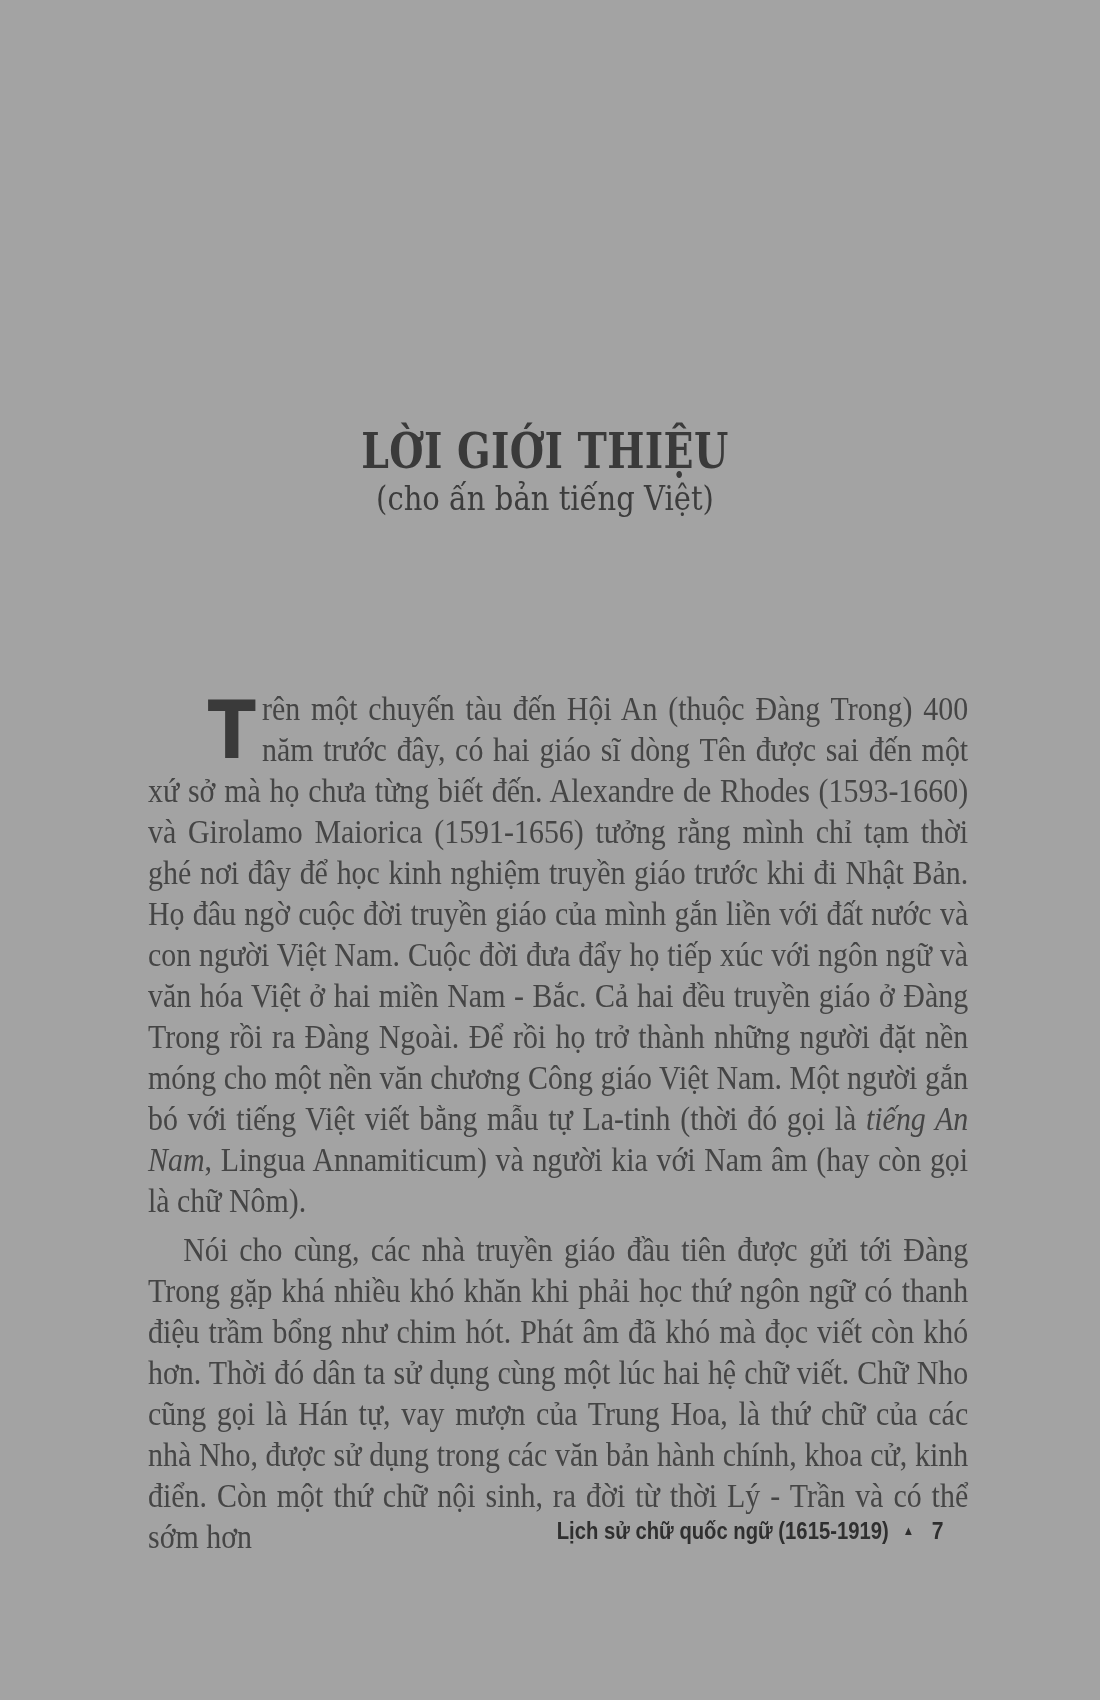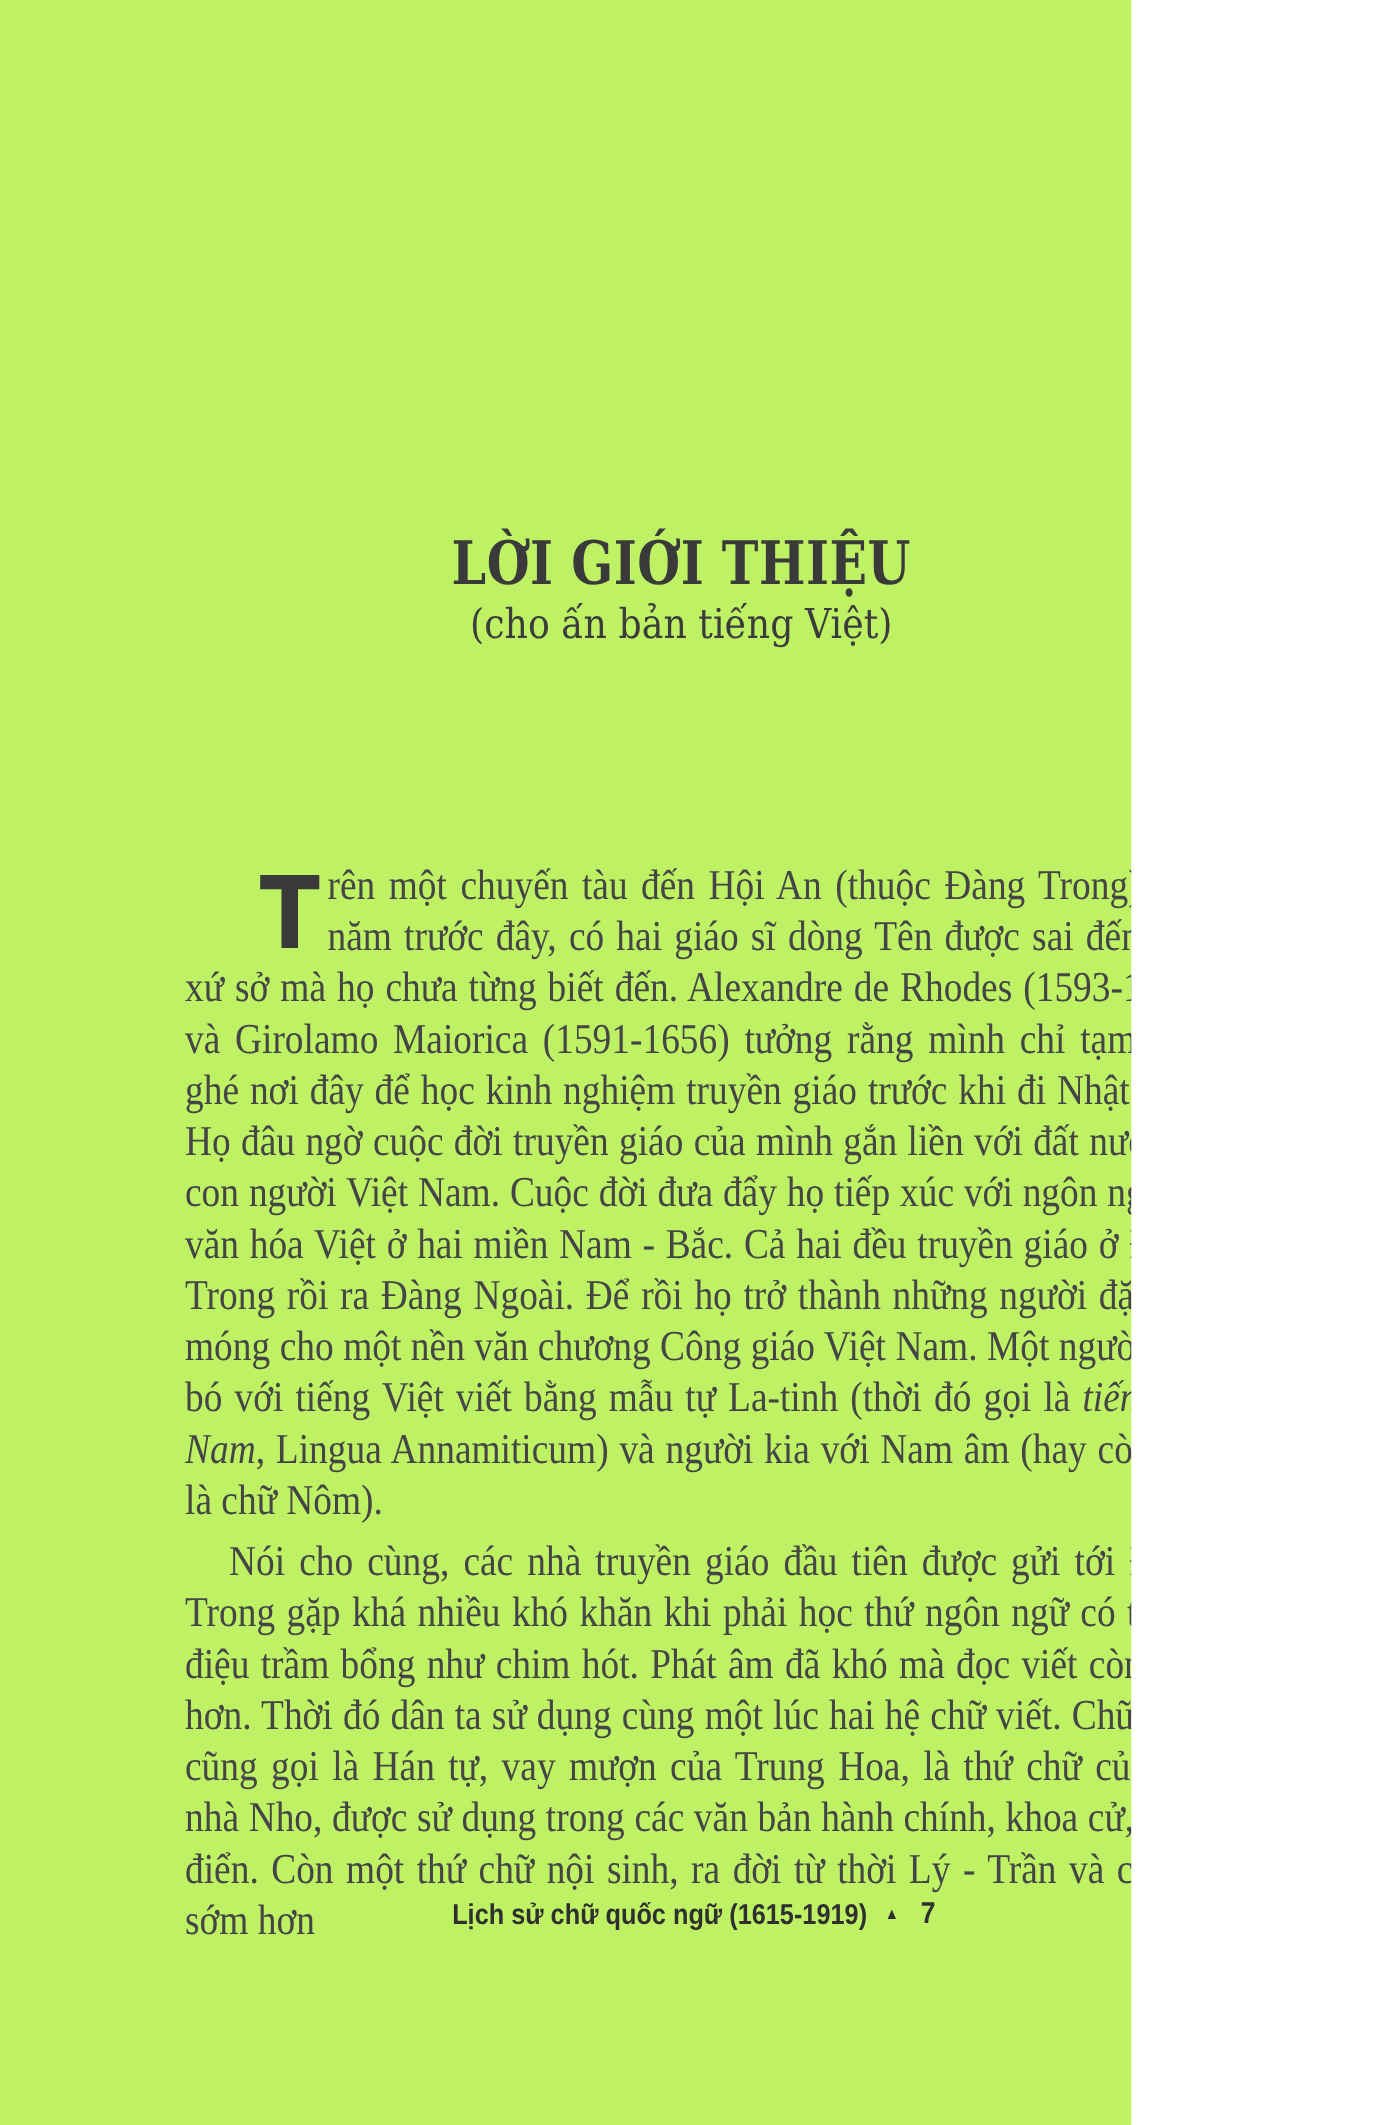--- a/index.html
+++ b/index.html
@@ -2,23 +2,23 @@
 <html><head>
 <meta charset="utf-8">
 <style>
   html, body {
     margin: 0;
     padding: 0;
     background: #ffffff;
   }
   .page {
     position: relative;
-    width: 905px;
+    width: 1100px;
     height: 1700px;
-    background: #bef264;
+    background: #a3a3a3;
     overflow: hidden;
     font-family: "Liberation Serif", serif;
   }
   .chapter-title {
     position: absolute;
     top: 388px;
     left: 138px;
     width: 814px;
     text-align: center;
     font-family: "DejaVu Serif", serif;

